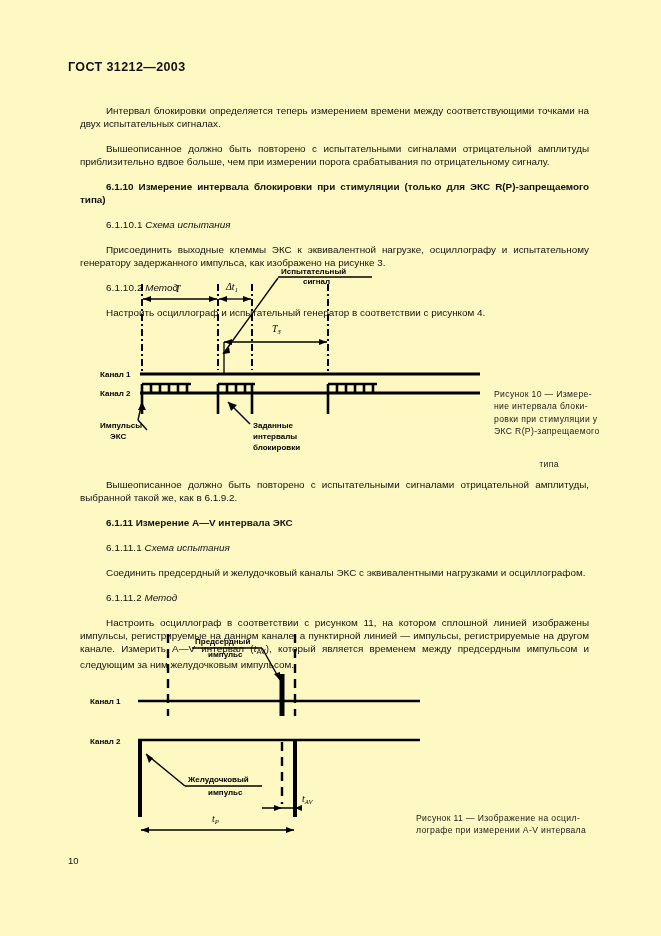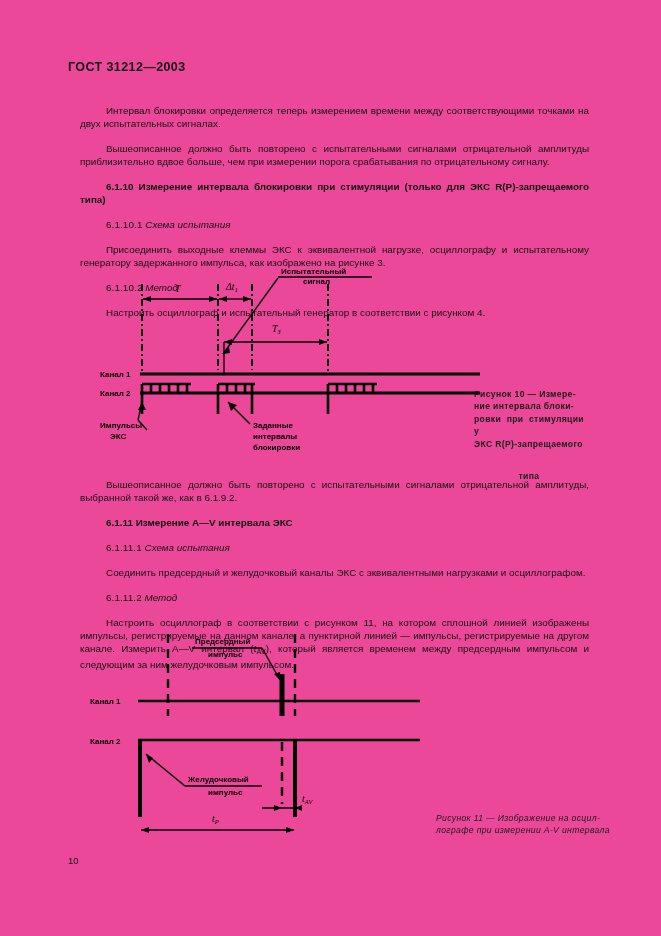--- a/index.html
+++ b/index.html
@@ -4,21 +4,21 @@
 <style>
   html,body{margin:0;padding:0;}
   body{
     width:661px;height:936px;
     background:#ffffff;
     font-family:"Liberation Sans", sans-serif;
     color:#111;
     position:relative;
     overflow:hidden;
   }
-  .page{position:absolute;inset:0;background:#ec4899;}
+  .page{position:absolute;inset:0;background:#fef9c3;}
 
   
   .hdr{
     position:absolute;left:68px;top:60px;
     font-size:12.5px;font-weight:bold;letter-spacing:.4px;
   }
 
   
   .col{
     position:absolute;left:68px;width:533px;
@@ -167,21 +167,21 @@
       <polygon points="42,140 38,148 46,148" fill="#000"></polygon>
 
       <text class="flbl" x="153" y="166">Заданные</text>
       <text class="flbl" x="153" y="177">интервалы</text>
       <text class="flbl" x="153" y="188">блокировки</text>
       <line x1="150" y1="162" x2="128" y2="140" stroke="#000" stroke-width="1.4"></line>
       <polygon points="128,140 131,149 137,143" fill="#000"></polygon>
     </svg>
   </div>
 
-  <div class="cap" style="left:474px;top:388px;width:110px;font-weight:bold;">
+  <div class="cap" style="left:494px;top:388px;width:110px;">
     <div>Рисунок 10 — Измере-</div>
     <div>ние интервала блоки-</div>
     <div>ровки при стимуляции у</div>
     <div>ЭКС R(P)-запрещаемого</div>
     <div class="last">типа</div>
   </div>
 
   <div class="col" style="top:466px;">
     <p class="ind">Вышеописанное должно быть повторено с испытательными сигналами отрицательной амплитуды, выбранной такой же, как в 6.1.9.2.</p>
     <p class="ind b">6.1.11  Измерение A—V интервала ЭКС</p>
@@ -237,20 +237,20 @@
       <polygon points="192,176 184,173 184,179" fill="#000"></polygon>
       <polygon points="205,176 212,173 212,179" fill="#000"></polygon>
 
       <text class="dim" x="122" y="190">t<tspan class="dimsub" dy="2">P</tspan></text>
       <line x1="51" y1="198" x2="204" y2="198" stroke="#000" stroke-width="1.3"></line>
       <polygon points="51,198 59,195 59,201" fill="#000"></polygon>
       <polygon points="204,198 196,195 196,201" fill="#000"></polygon>
     </svg>
   </div>
 
-  <div class="cap" style="left:436px;top:812px;width:180px;font-style:italic;">
+  <div class="cap" style="left:416px;top:812px;width:180px;">
     <div>Рисунок 11 — Изображение на осцил-</div>
     <div>лографе при измерении A-V интервала</div>
   </div>
 
   <div class="pgnum">10</div>
 
 </div>
 
 </body></html>

